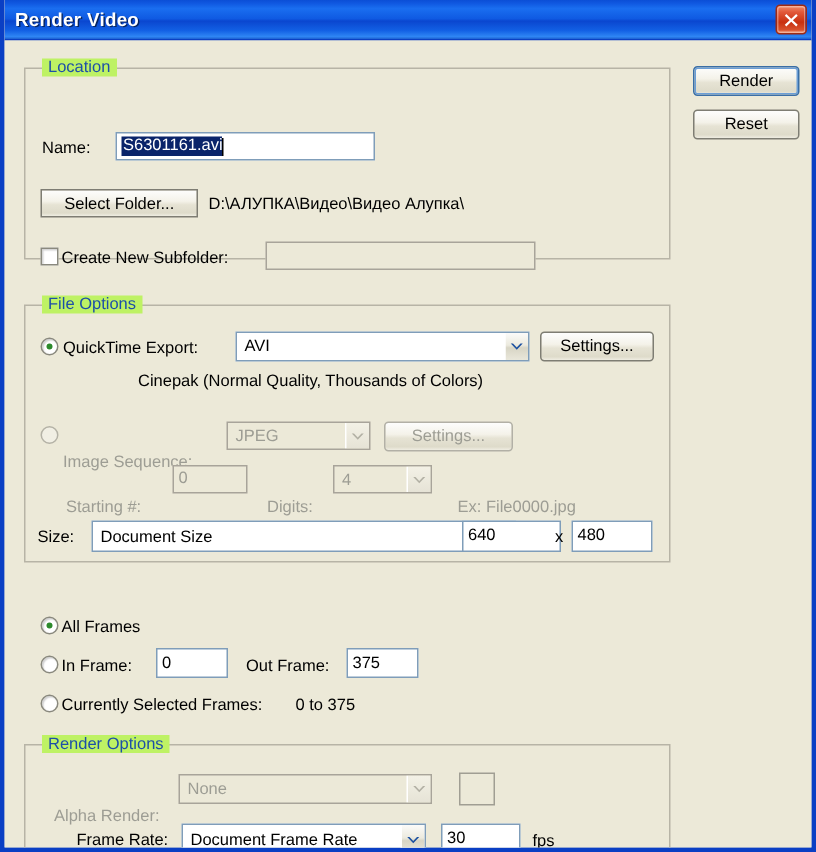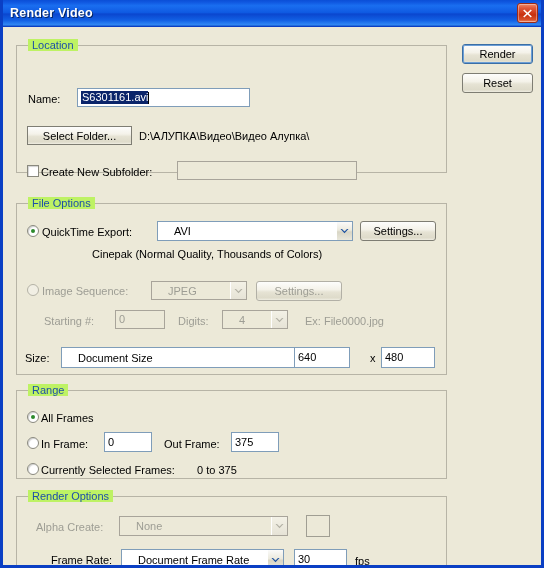--- a/index.html
+++ b/index.html
@@ -99,21 +99,21 @@
     font-size: 11px;
     white-space: nowrap;
   }
 
   .lbl {
     position: absolute;
     white-space: nowrap;
     font-size: 11px;
     color: #000;
   }
-  .lbl.dis { color: #9d9d94; }
+  .lbl.dis { color: #9d9d94; margin-top: 17px; }
 
   
   .txt {
     position: absolute;
     box-sizing: border-box;
     border: 1px solid #7f9db9;
     background: #ffffff;
     font-family: "Liberation Sans", sans-serif;
     font-size: 11px;
     color: #000;
@@ -147,21 +147,21 @@
     box-sizing: border-box;
     border: 1px solid #7f9db9;
     background: #ffffff;
     display: flex;
     align-items: center;
     cursor: pointer;
     overflow: hidden;
   }
   .combo .combo-val {
     flex: 1;
-    padding-left: 16px;
+    padding-left: 5px;
     font-size: 11px;
     color: #000;
     white-space: nowrap;
     overflow: hidden;
   }
   .combo .arrow {
     width: 16px;
     height: 100%;
     min-height: 100%;
     background: linear-gradient(to bottom, #fbfbfa 0%, #eceade 45%, #d8d5c5 55%, #e9e7da 100%);
@@ -334,31 +334,28 @@
 
     <span class="lbl" style="left:22px; top:325px;">Size:</span>
     <div class="combo" style="left:58px; top:320px; width:283px; height:21px;">
       <span class="combo-val">Document Size</span>
       <span class="arrow">
         <svg width="9" height="6" viewBox="0 0 9 6">
             <path d="M0.5 1 L4.5 5.2 L8.5 1 L7 1 L4.5 3.6 L2 1 Z" fill="#1a4fa0"></path>
           </svg>
       </span>
     </div>
-    <div class="txt" style="left:291px; top:320px; width:56px; height:21px;">
+    <div class="txt" style="left:305px; top:320px; width:66px; height:21px;">
       <span>640</span>
     </div>
     <span class="lbl" style="left:367px; top:325px;">x</span>
     <div class="txt" style="left:378px; top:320px; width:54px; height:21px;">
       <span>480</span>
     </div>
 
-    <div class="group" style="left:13px; top:363px; width:431px; height:89px;">
-      <span class="group-title">Range</span>
-    </div>
 
     <div class="radio on" style="left:24px; top:384px;"></div>
     <span class="lbl" style="left:38px; top:385px;">All Frames</span>
 
     <div class="radio" style="left:24px; top:410px;"></div>
     <span class="lbl" style="left:38px; top:411px;">In Frame:</span>
     <div class="txt" style="left:101px; top:405px; width:48px; height:20px;">
       <span>0</span>
     </div>
     <span class="lbl" style="left:161px; top:411px;">Out Frame:</span>
@@ -367,21 +364,21 @@
     </div>
 
     <div class="radio" style="left:24px; top:436px;"></div>
     <span class="lbl" style="left:38px; top:437px;">Currently Selected Frames:</span>
     <span class="lbl" style="left:194px; top:437px;">0 to 375</span>
 
     <div class="group" style="left:13px; top:469px; width:431px; height:83px;">
       <span class="group-title">Render Options</span>
     </div>
 
-    <span class="lbl dis" style="left:33px; top:494px;">Alpha Create:</span>
+    <span class="lbl dis" style="left:33px; top:494px;">Alpha Render:</span>
     <div class="combo dis" style="left:116px; top:489px; width:169px; height:20px;">
       <span class="combo-val">None</span>
       <span class="arrow">
         <svg width="9" height="6" viewBox="0 0 9 6">
             <path d="M0.5 1 L4.5 5.2 L8.5 1 L7 1 L4.5 3.6 L2 1 Z" fill="#b2b0a4"></path>
           </svg>
       </span>
     </div>
     <div class="swatch" style="left:303px; top:488px; width:24px; height:22px;"></div>
 

